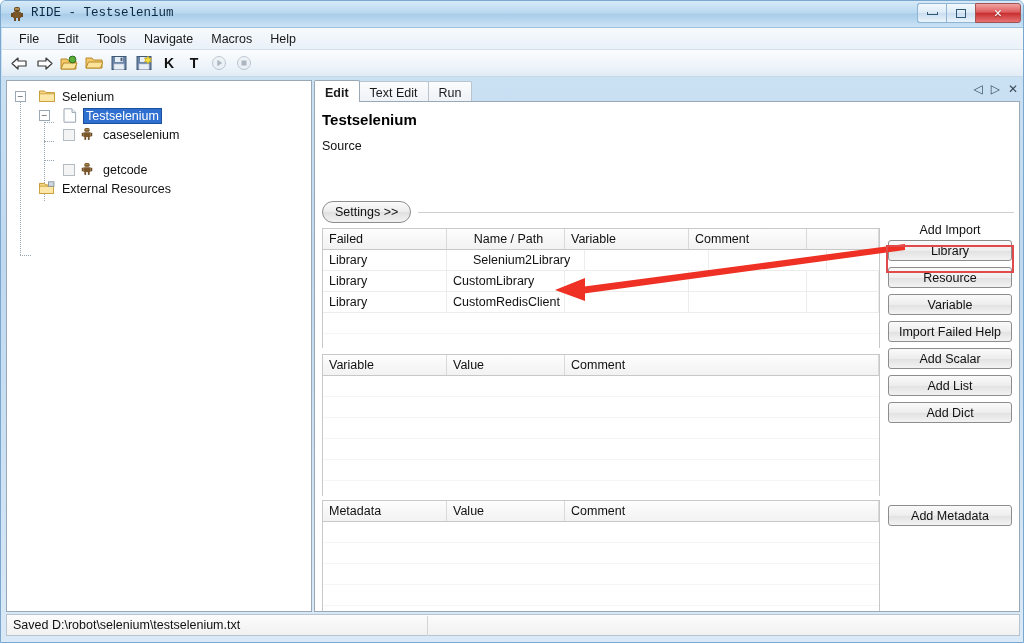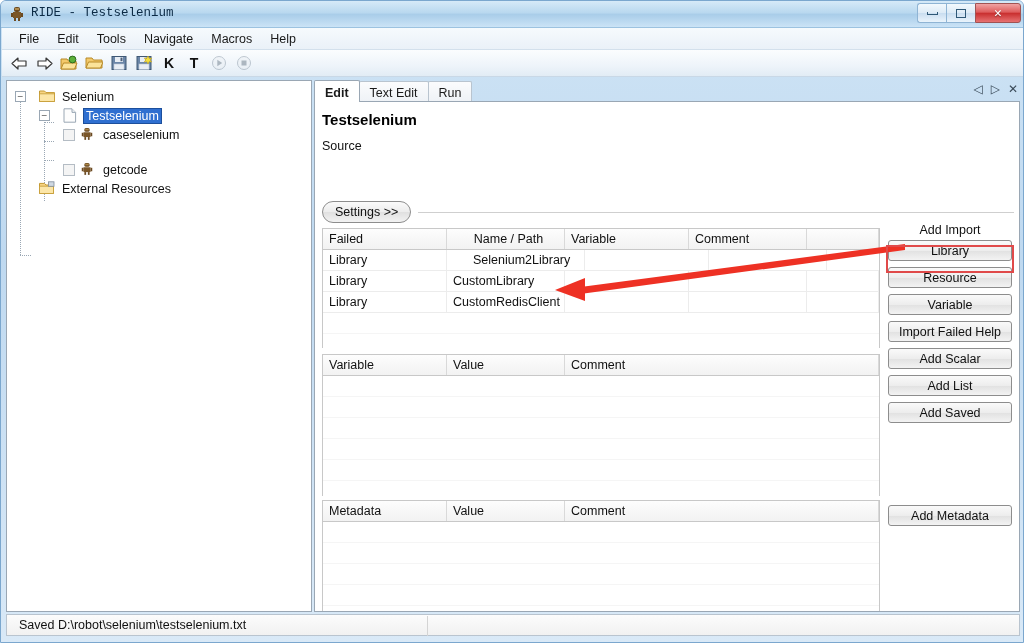--- a/index.html
+++ b/index.html
@@ -294,21 +294,21 @@
     width: 0px; height: 100%;
   }
 
   
   #statusbar {
     position: absolute; left: 5px; top: 613px;
     width: 1014px; height: 22px;
     background: linear-gradient(to bottom, #fcfcfc 0%, #f1f1f1 100%);
     border: 1px solid #b9c4cf;
     display: flex; align-items: center;
-    padding-left: 12px;
+    padding-left: 6px;
     font-size: 12.5px; color: #111;
   }
   #sb-sep {
     position: absolute; left: 420px; top: 1px;
     width: 0; height: 20px;
     border-left: 1px solid #d4d4d4;
   }
 </style>
 </head>
 <body>
@@ -581,21 +581,21 @@
       </div>
 
       <div id="btncol">
         <div id="addimport-label">Add Import</div>
         <div class="sbtn">Library</div>
         <div class="sbtn">Resource</div>
         <div class="sbtn">Variable</div>
         <div class="sbtn">Import Failed Help</div>
         <div class="sbtn">Add Scalar</div>
         <div class="sbtn">Add List</div>
-        <div class="sbtn">Add Saved</div>
+        <div class="sbtn">Add Dict</div>
       </div>
 
       <div style="position:absolute; left:570px; top:403px; width:130px;">
         <div class="sbtn">Add Metadata</div>
       </div>
 
       <div id="highlight-box"></div>
       <svg id="arrow-svg" viewBox="0 0 706 511">
         <polygon points="590,148 258,193 258,186 590,142" fill="#ee3124"></polygon>
         <polygon points="270,199 270,176 240,188" fill="#ee3124"></polygon>

